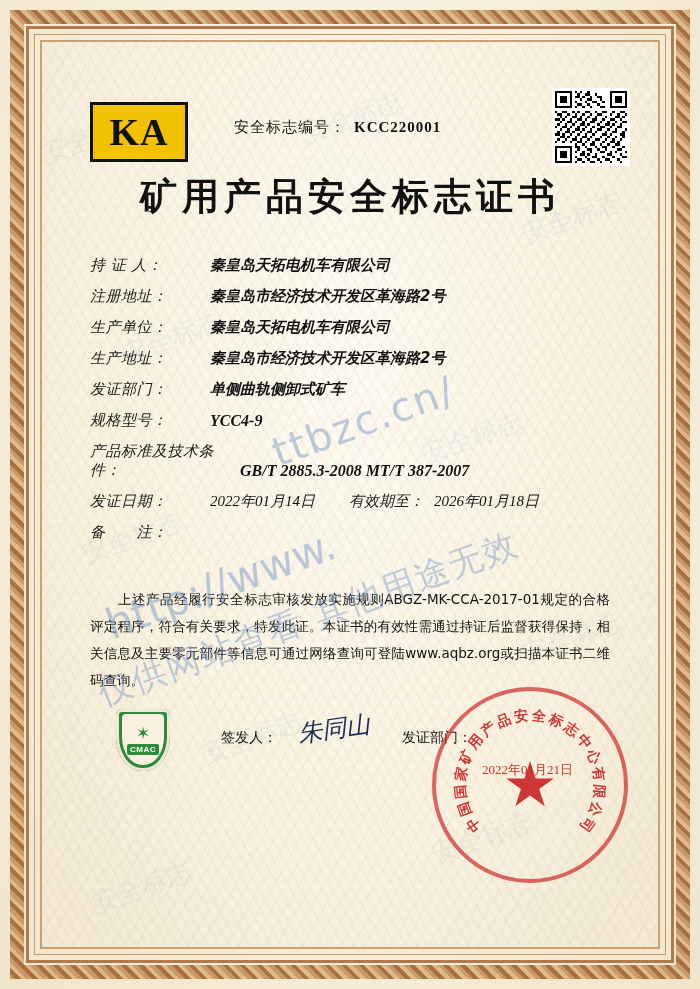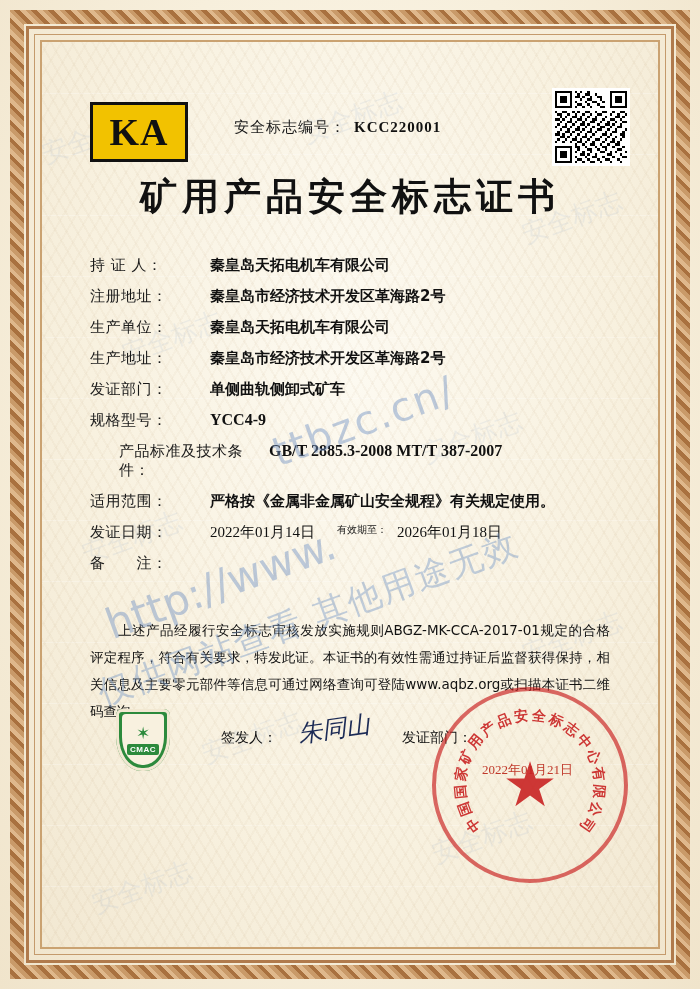--- a/index.html
+++ b/index.html
@@ -126,36 +126,36 @@
     color: #111;
   }
 
   
   .fields {
     margin: 34px 0 0 44px;
     width: 530px;
   }
   .row {
     display: flex;
-    align-items: flex-start;
+    align-items: flex-end;
     margin-bottom: 12px;
     font-size: 15px;
+    font-style: italic;
   }
   .label {
     width: 120px;
     flex: 0 0 120px;
     font-family: "DejaVu Sans", sans-serif;
     color: #1a1a1a;
     font-size: 15px;
     letter-spacing: 0.5px;
   }
   .label.wide {
     width: 150px;
     flex: 0 0 150px;
-    margin-left: 29px;
   }
   .value {
     font-family: "DejaVu Sans", sans-serif;
     font-weight: bold;
     color: #111;
     font-size: 15px;
   }
   .value.serif {
     font-family: "Liberation Serif", serif;
     font-weight: bold;
@@ -164,24 +164,24 @@
   .row.dates .label {
     width: 120px;
     flex: 0 0 120px;
   }
   .row.dates .value {
     font-family: "Liberation Serif", serif;
     font-weight: normal;
     font-size: 15px;
   }
   .row.dates .label2 {
-    margin-left: 22px;
+    margin-left: 34px;
     font-family: "DejaVu Sans", sans-serif;
     color: #1a1a1a;
-    font-size: 10px;
+    font-size: 15px;
   }
   .row.dates .value2 {
     font-family: "Liberation Serif", serif;
     font-size: 15px;
     color: #111;
     margin-left: 10px;
   }
 
   
   .paragraph {
@@ -637,24 +637,20 @@
         <div class="value">单侧曲轨侧卸式矿车</div>
       </div>
       <div class="row">
         <div class="label">规格型号：</div>
         <div class="value serif">YCC4-9</div>
       </div>
       <div class="row">
         <div class="label wide">产品标准及技术条件：</div>
         <div class="value serif">GB/T 2885.3-2008 MT/T 387-2007</div>
       </div>
-      <div class="row">
-        <div class="label">适用范围：</div>
-        <div class="value">严格按《金属非金属矿山安全规程》有关规定使用。</div>
-      </div>
       <div class="row dates">
         <div class="label">发证日期：</div>
         <div class="value">2022年01月14日</div>
         <div class="label2">有效期至：</div>
         <div class="value2">2026年01月18日</div>
       </div>
       <div class="row">
         <div class="label">备　　注：</div>
         <div class="value"></div>
       </div>

